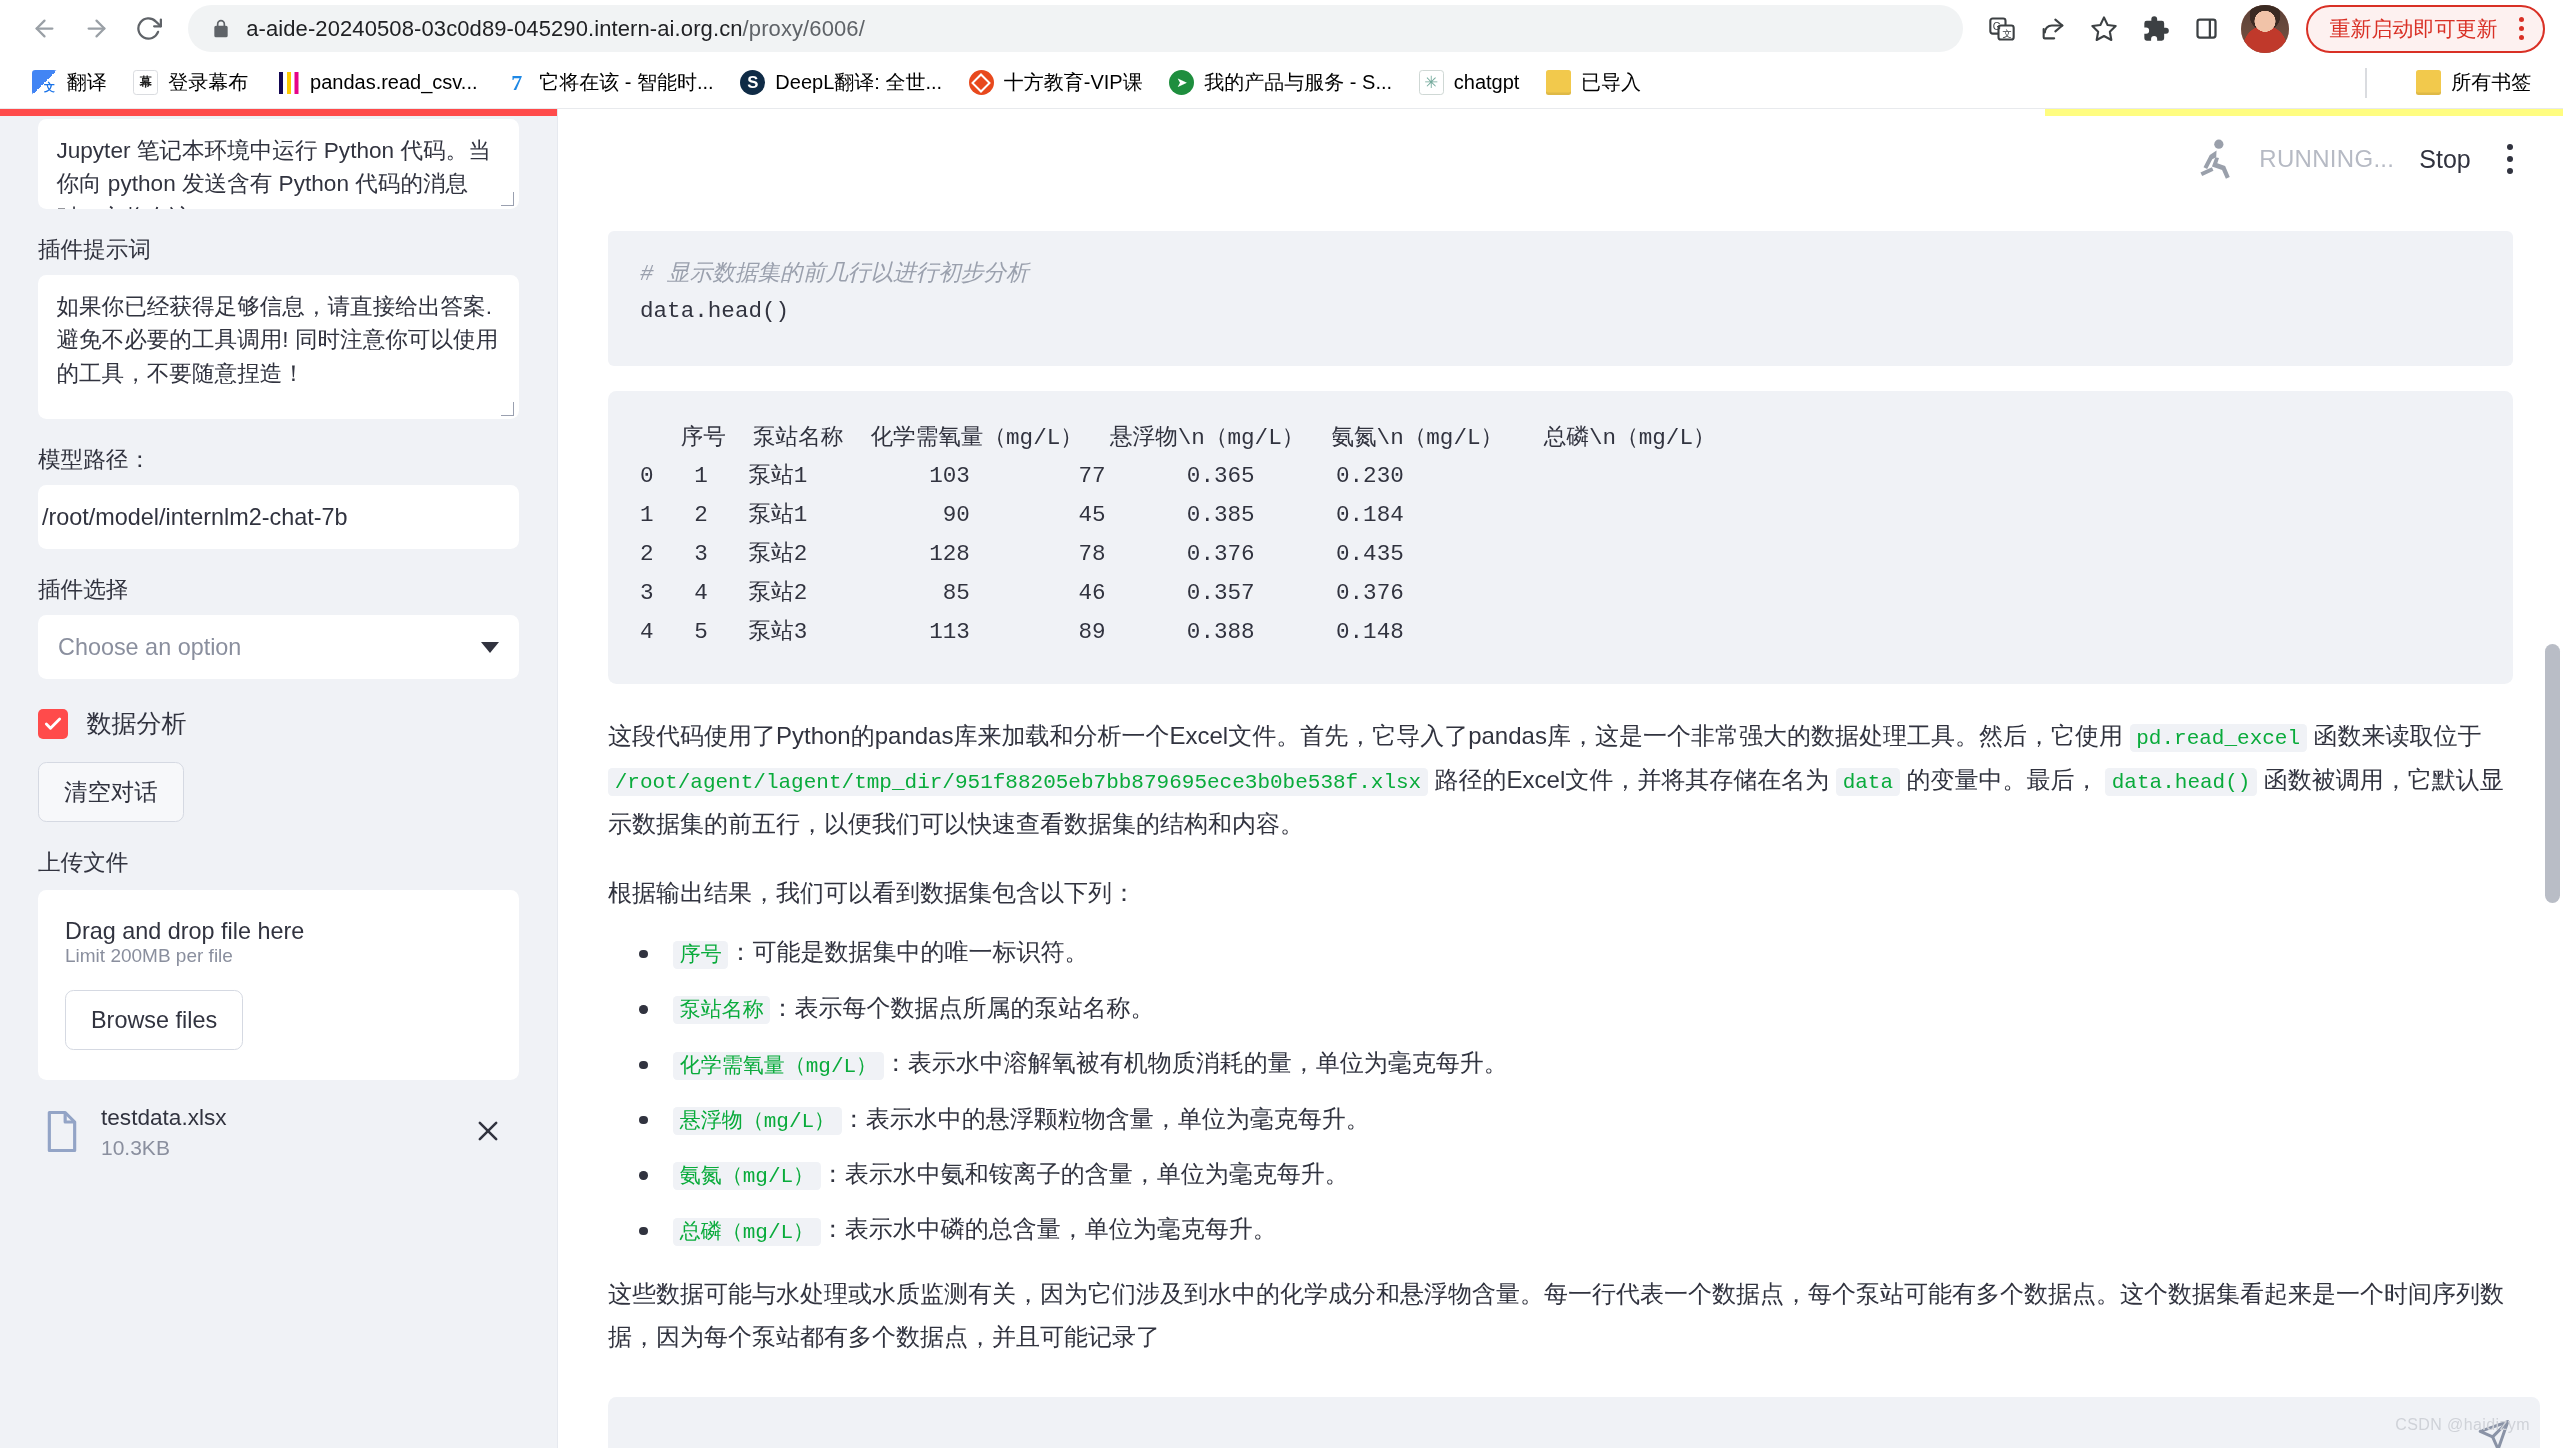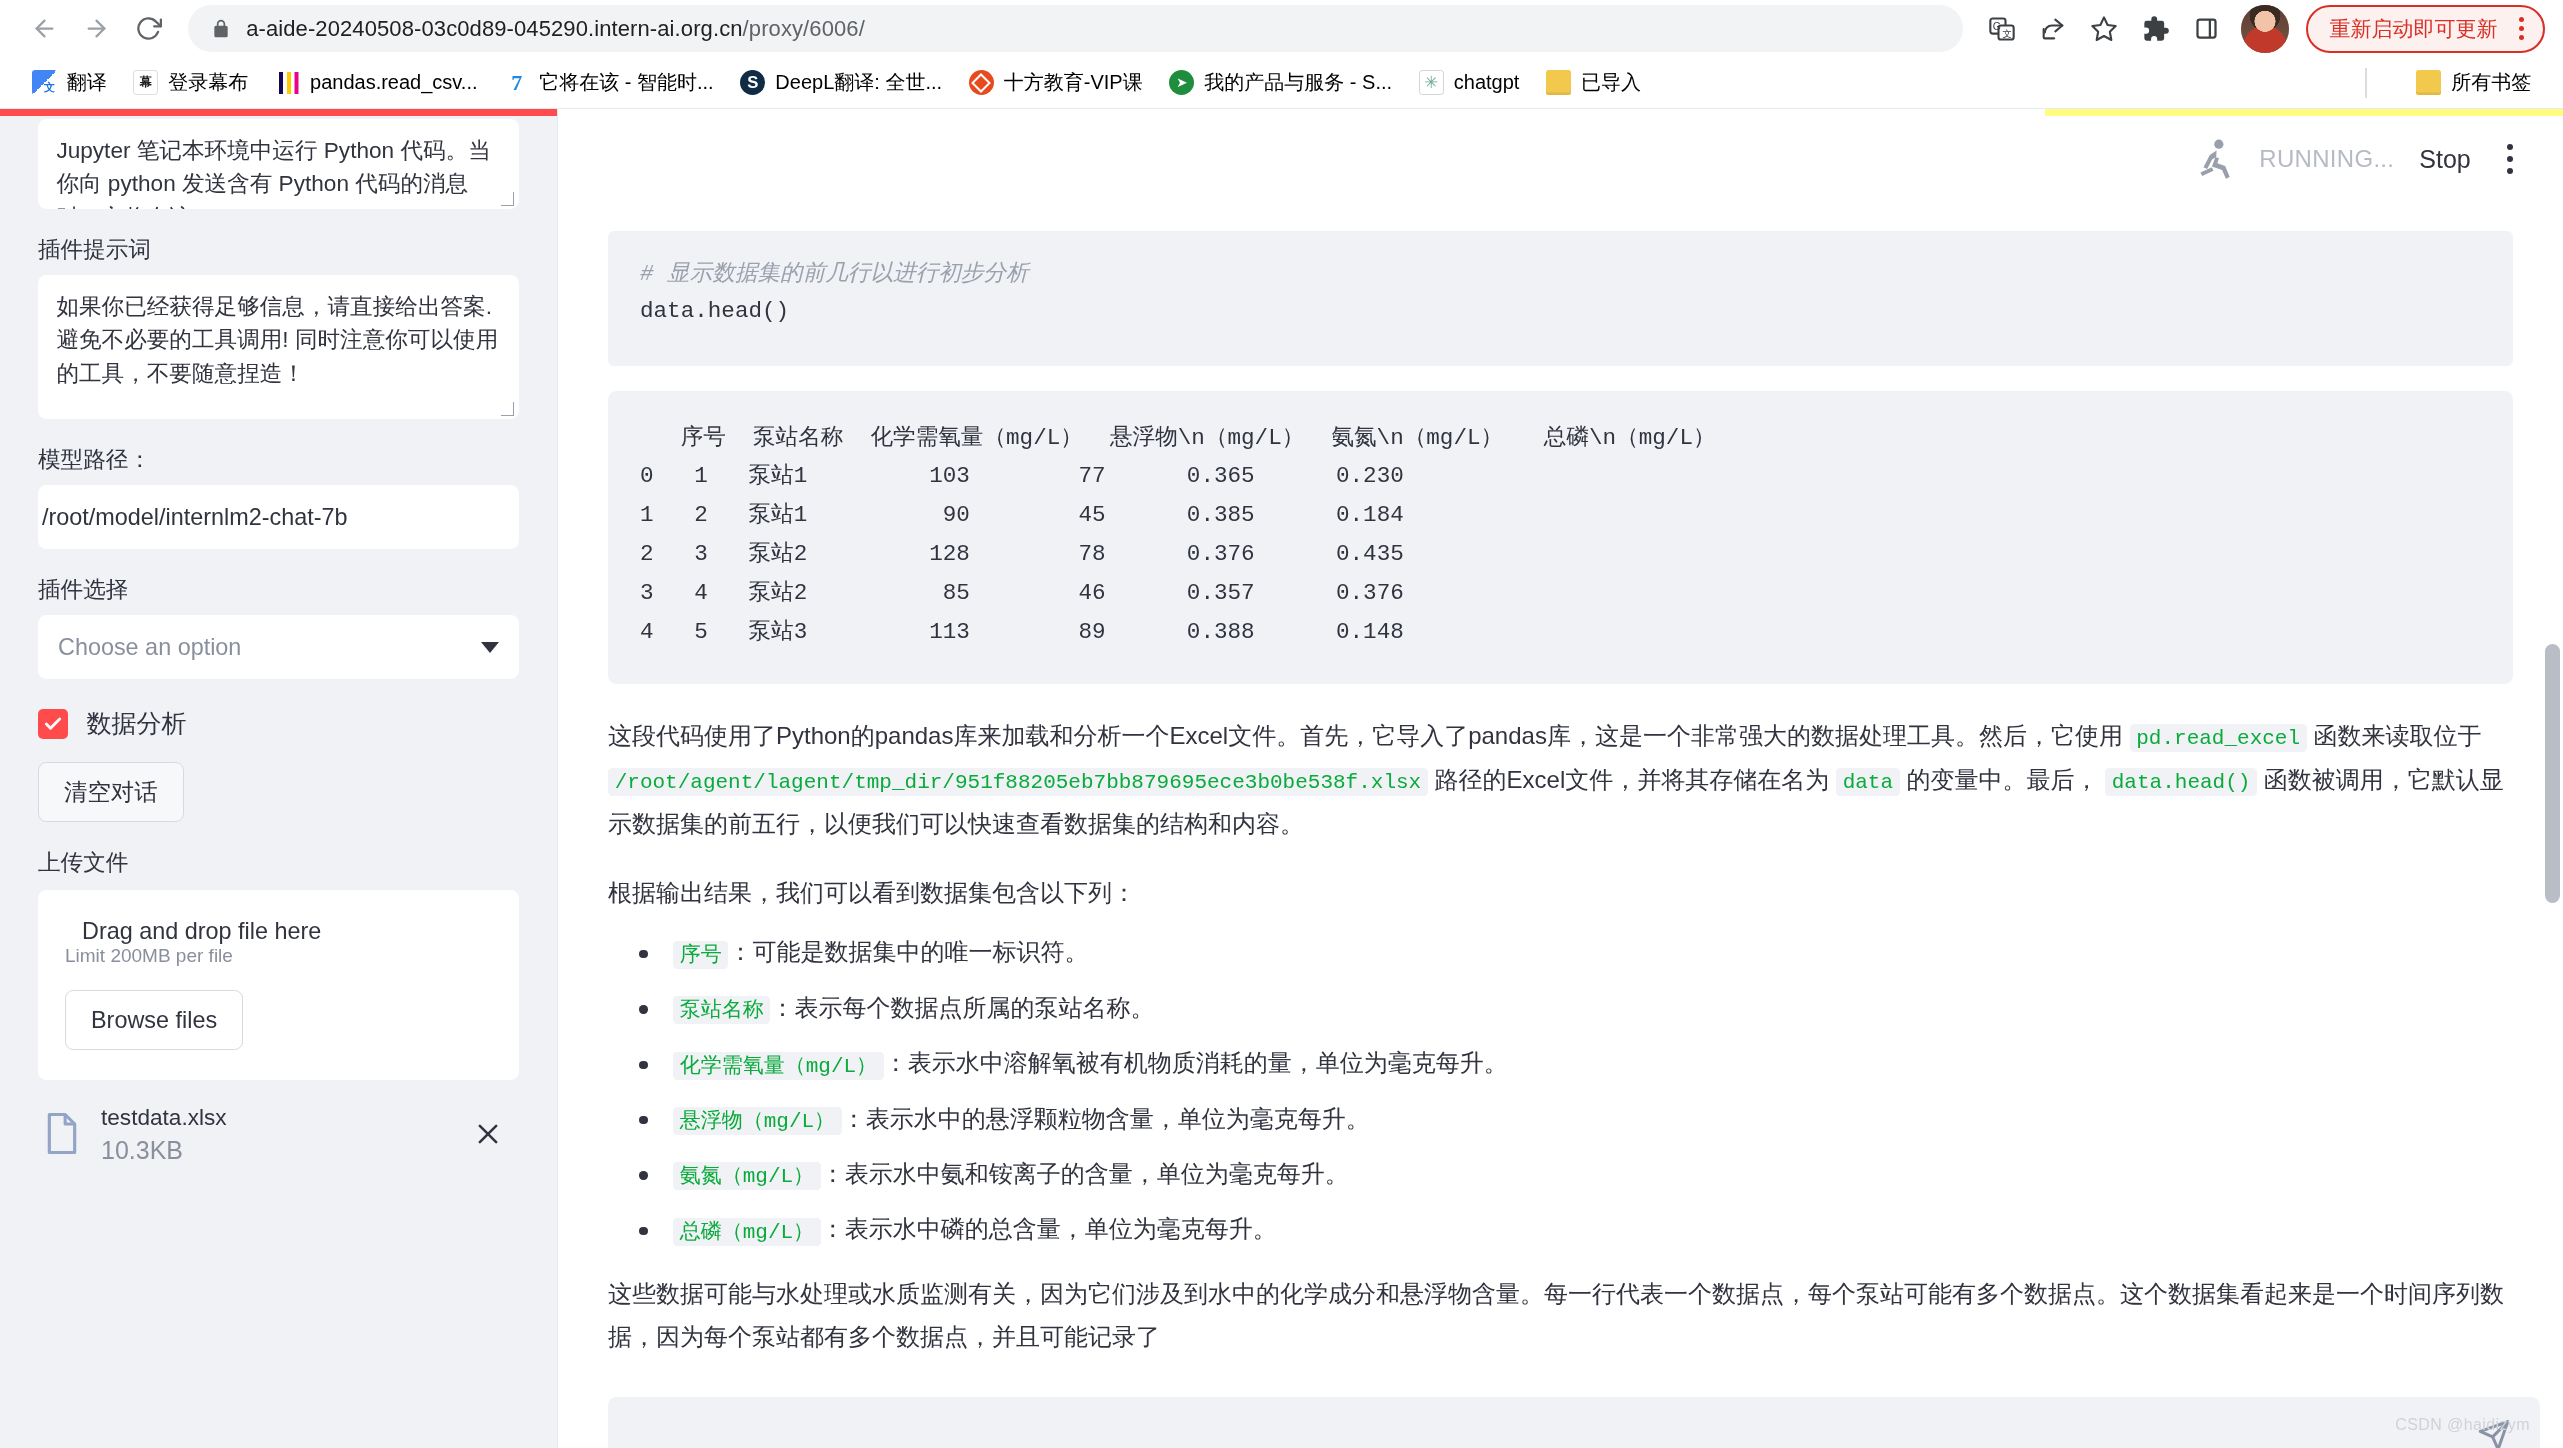--- a/index.html
+++ b/index.html
@@ -245,41 +245,41 @@
     color: #31333f;
     margin-top: 22px;
   }
 
   .dropzone {
     margin-top: 11.7px;
     background: #ffffff;
     border-radius: 8.4px;
     padding: 28px 27px 30px;
   }
-  .dz-title { font-size: 23.4px; color: #31333f; margin-left: 17px; }
+  .dz-title { font-size: 23.4px; color: #31333f; }
   .dz-sub { font-size: 19px; color: #8a8f9e; }
   .dz-btn {
     display:inline-flex; align-items:center; justify-content:center;
     margin-top: 23.4px;
     height: 60px; padding: 0 25px;
     border: 0.8px solid #d5d9e2;
     border-radius: 8.4px;
     background: #ffffff;
     font-size: 23.4px; color: #31333f;
   }
   .file-row {
     display: flex; align-items: center;
     gap: 20px;
     margin-top: 25px;
     padding: 0 5px;
   }
   .file-icon { flex: 0 0 auto; }
   .file-meta { flex: 1 1 auto; min-width: 0; }
   .file-name { font-size: 22.6px; color: #31333f; }
-  .file-size { font-size: 25px; color: #8a8f9e; margin-top: 5px; }
+  .file-size { font-size: 21px; color: #8a8f9e; margin-top: 5px; }
   .file-close { flex: 0 0 auto; color:#31333f; padding-right: 11.7px;}
 
   
   .main {
     flex: 1 1 auto;
     height: 1340px;
     background: #ffffff;
     position: relative;
     overflow: hidden;
   }

